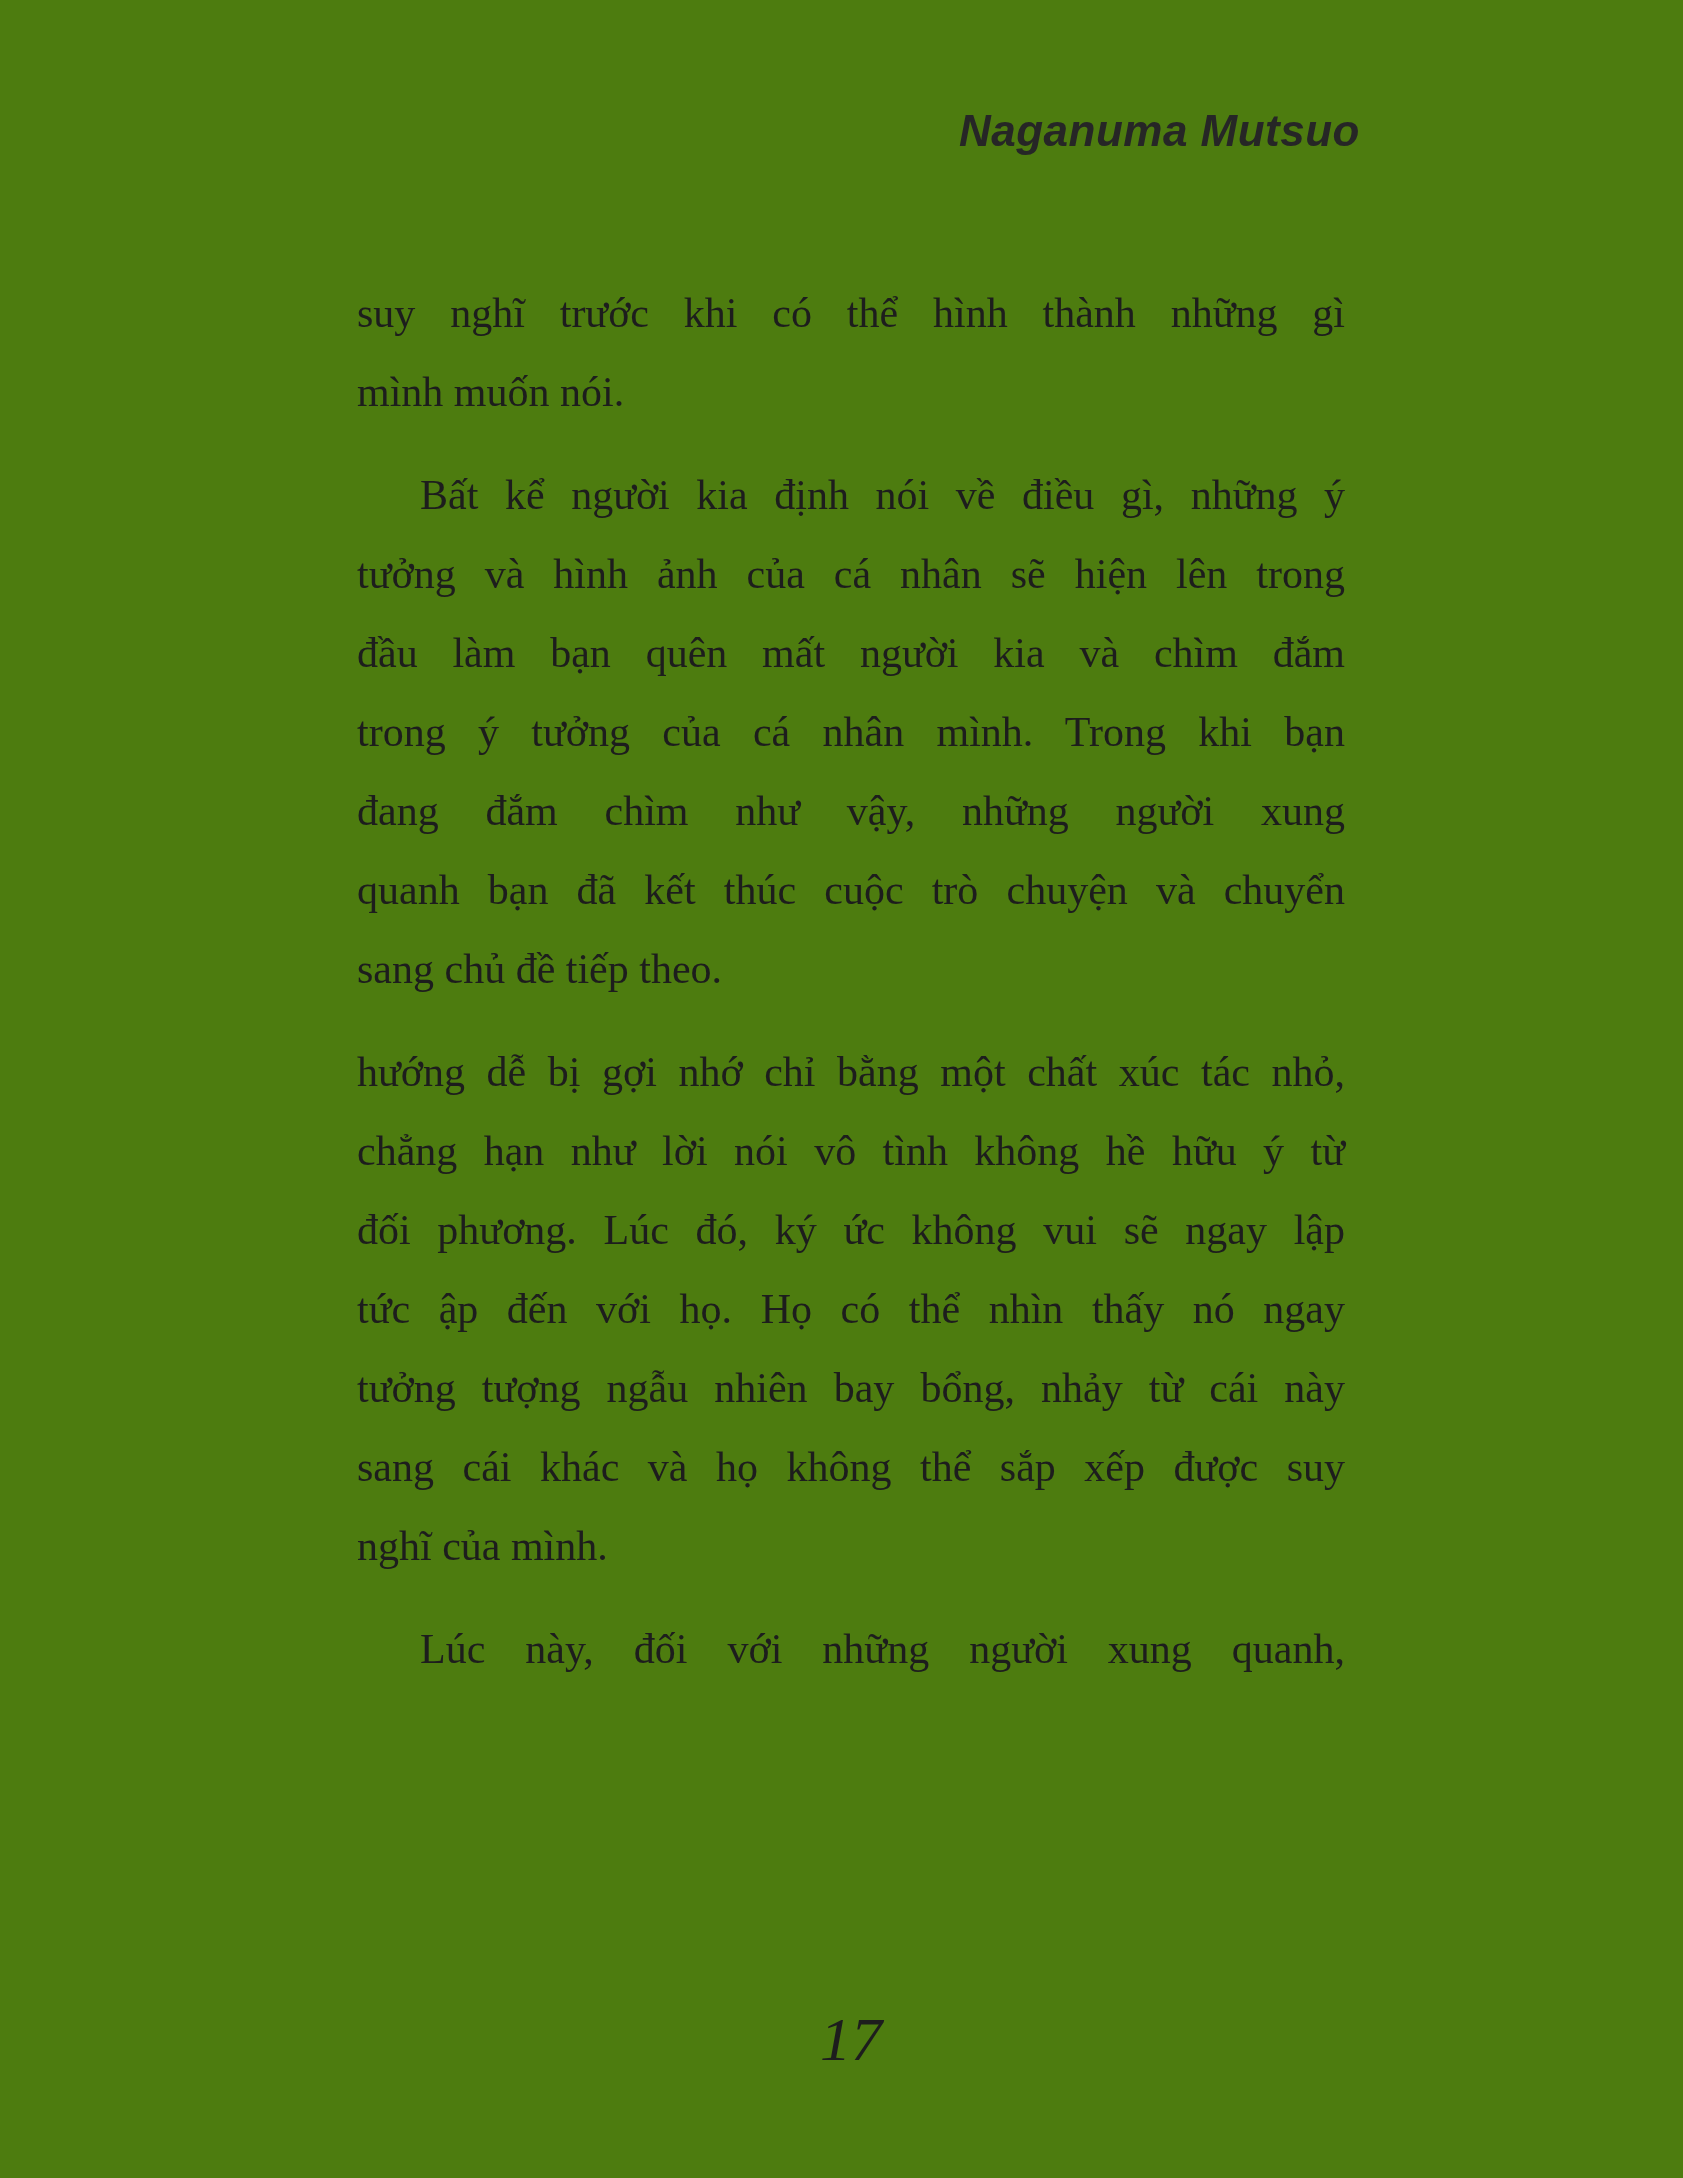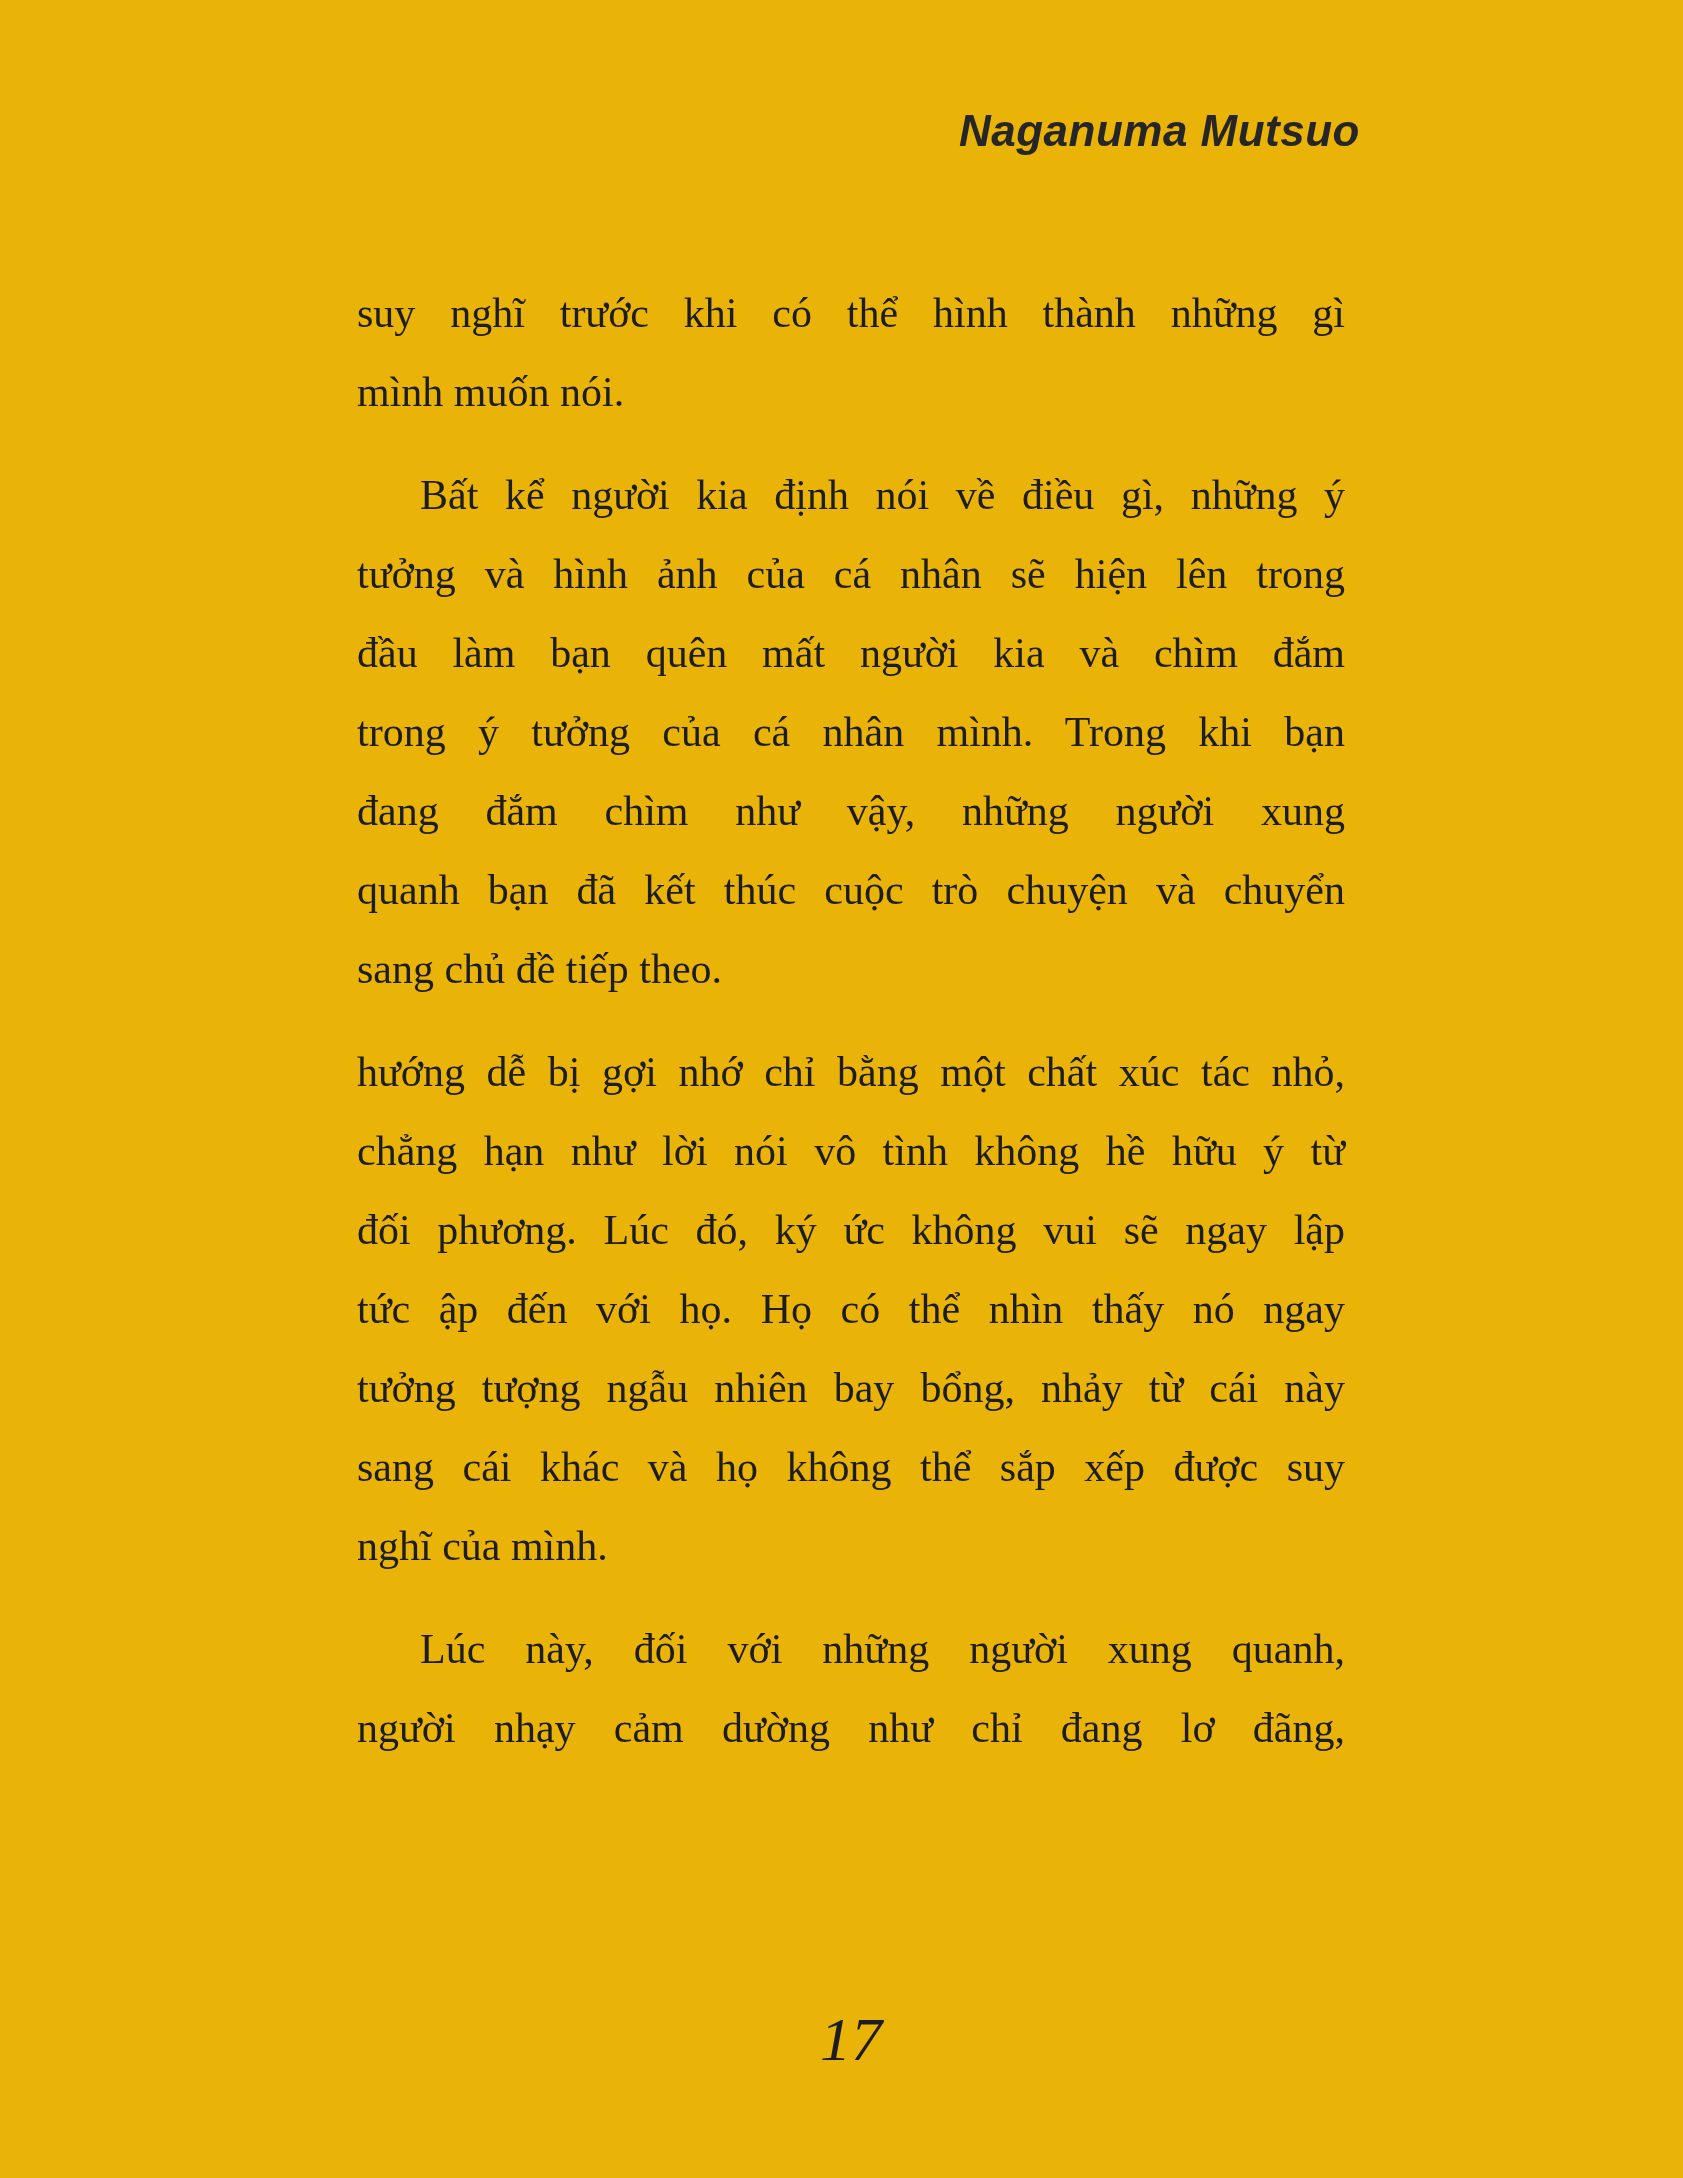--- a/index.html
+++ b/index.html
@@ -4,21 +4,21 @@
 <style>
   html, body {
     margin: 0;
     padding: 0;
     background: #ffffff;
   }
   .page {
     position: relative;
     width: 1683px;
     height: 2178px;
-    background: #eab308;
+    background: #4d7c0f;
     overflow: hidden;
     font-family: "Liberation Serif", serif;
     color: #1d1d1d;
   }
   .running-header {
     position: absolute;
     top: 107px;
     left: 342px;
     width: 1018px;
     text-align: right;
@@ -98,21 +98,20 @@
       <div class="line">chẳng hạn như lời nói vô tình không hề hữu ý từ</div>
       <div class="line">đối phương. Lúc đó, ký ức không vui sẽ ngay lập</div>
       <div class="line">tức ập đến với họ. Họ có thể nhìn thấy nó ngay</div>
       <div class="line">tưởng tượng ngẫu nhiên bay bổng, nhảy từ cái này</div>
       <div class="line">sang cái khác và họ không thể sắp xếp được suy</div>
       <div class="line last">nghĩ của mình.</div>
     </div>
 
     <div class="para">
       <div class="line indent">Lúc này, đối với những người xung quanh,</div>
-      <div class="line">người nhạy cảm dường như chỉ đang lơ đãng,</div>
     </div>
 
   </div>
 
   <div class="page-number">17</div>
 
 </div>
 
 
 </body></html>

